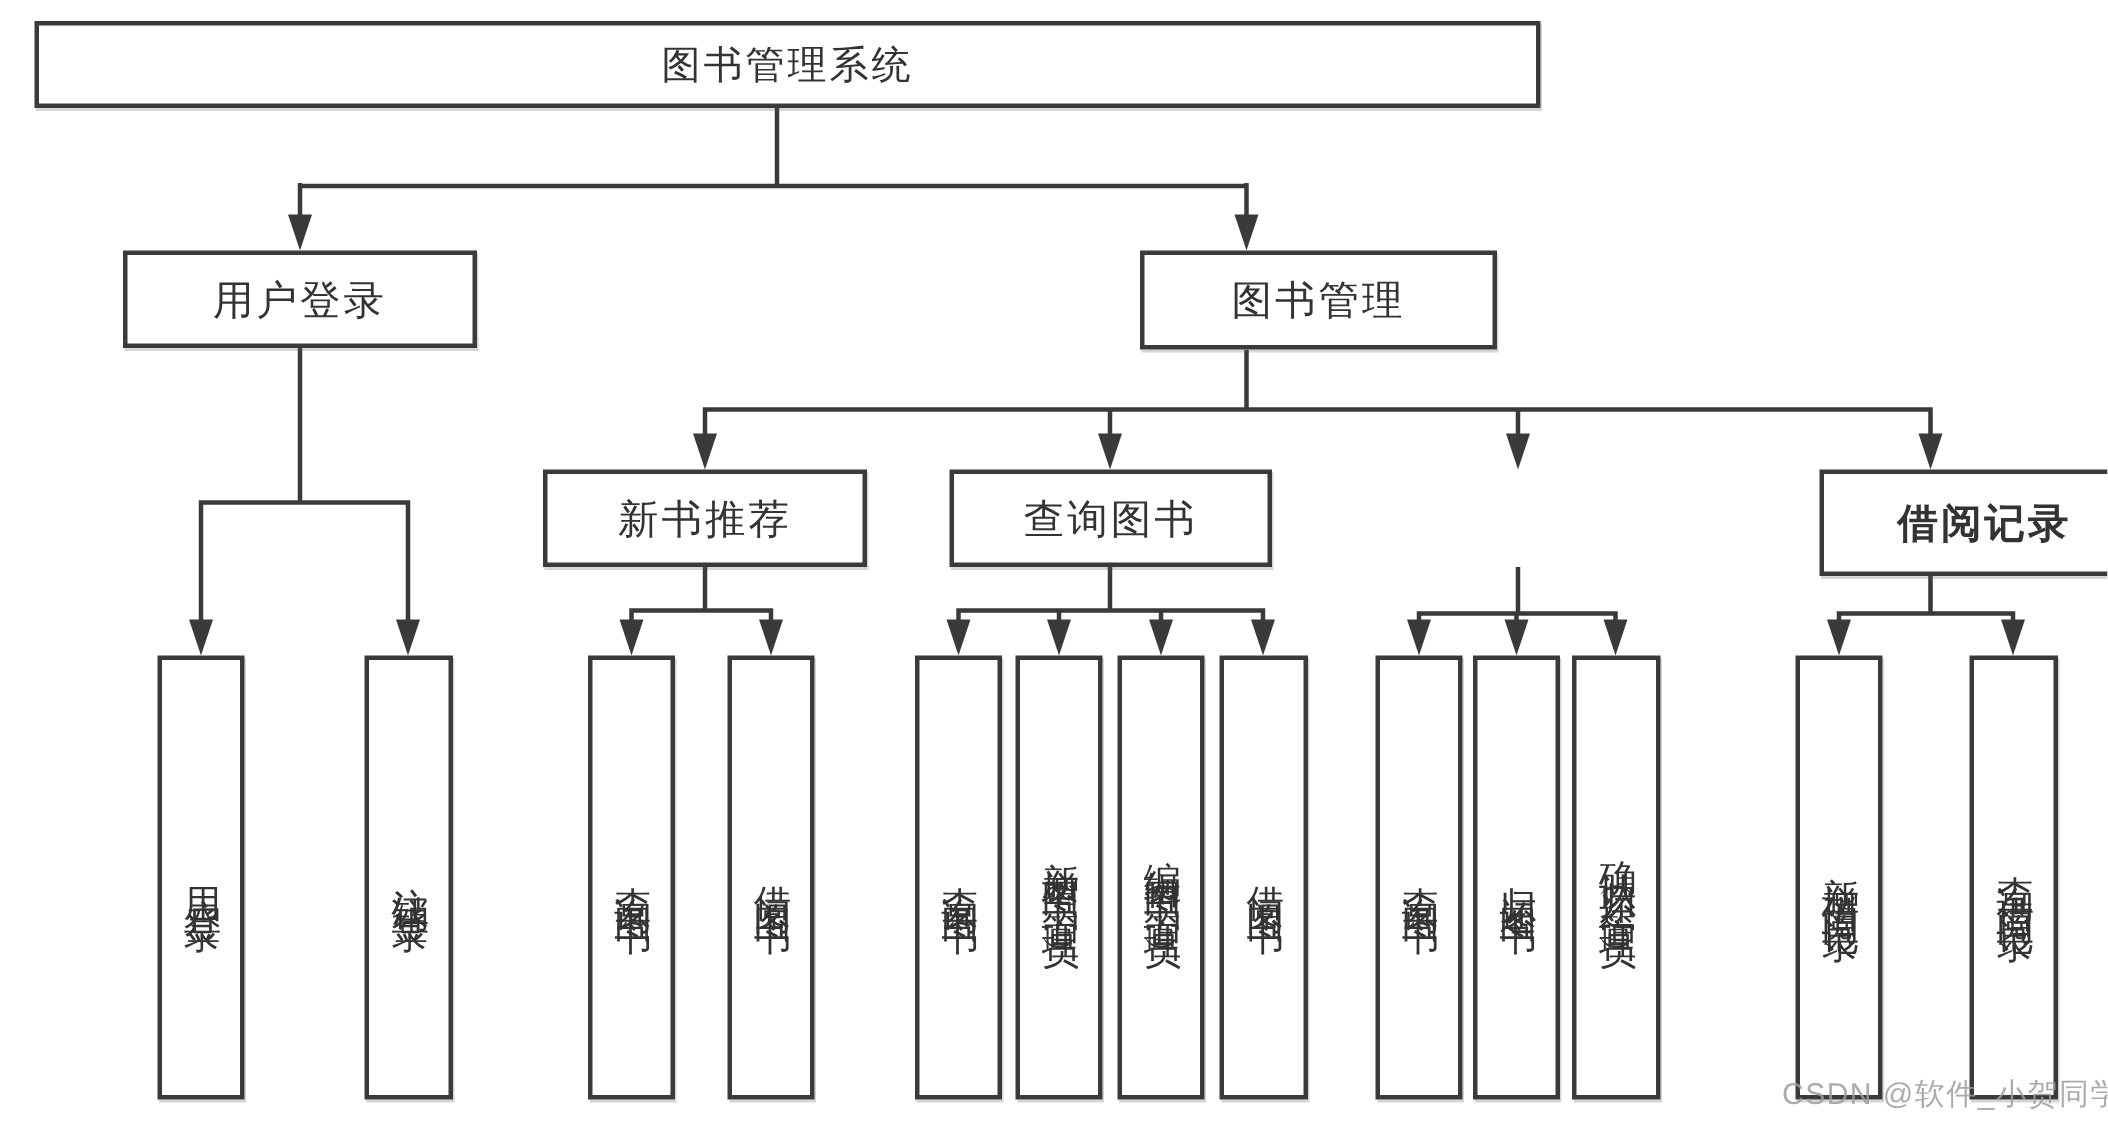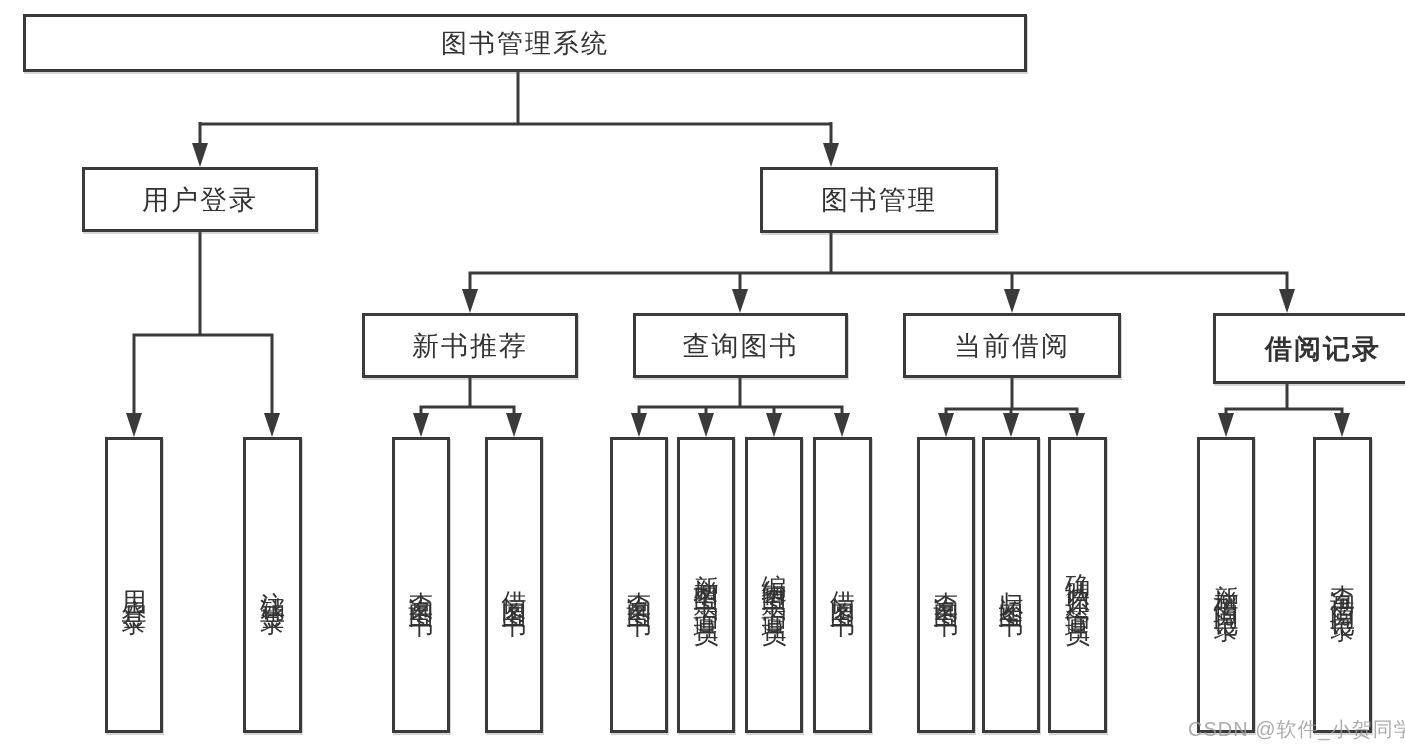--- a/index.html
+++ b/index.html
@@ -106,23 +106,20 @@
   <div class="node lvl2 h" style="left:712px; top:167px; width:238px; height:66px;margin-left:48px;">
     <span>图书管理</span>
   </div>
 
   <div class="node lvl3 h" style="left:362px; top:313px; width:216px; height:65px;align-items:center;">
     <span>新书推荐</span>
   </div>
   <div class="node lvl3 h" style="left:633px; top:313px; width:215px; height:65px;">
     <span>查询图书</span>
   </div>
-  <div class="node lvl3 h" style="left:903px; top:313px; width:218px; height:65px;">
-    <span>当前借阅</span>
-  </div>
   <div class="node lvl3 h" style="left:1213px; top:313px; width:220px; height:71px;font-weight:bold;">
     <span>借阅记录</span>
   </div>
 
   <div class="node leaf" style="left:105px; top:437px; width:58px; height:296px;">
     <span class="vtext">用户登录</span>
   </div>
   <div class="node leaf" style="left:243px; top:437px; width:59px; height:296px;">
     <span class="vtext">注销登录</span>
   </div>

